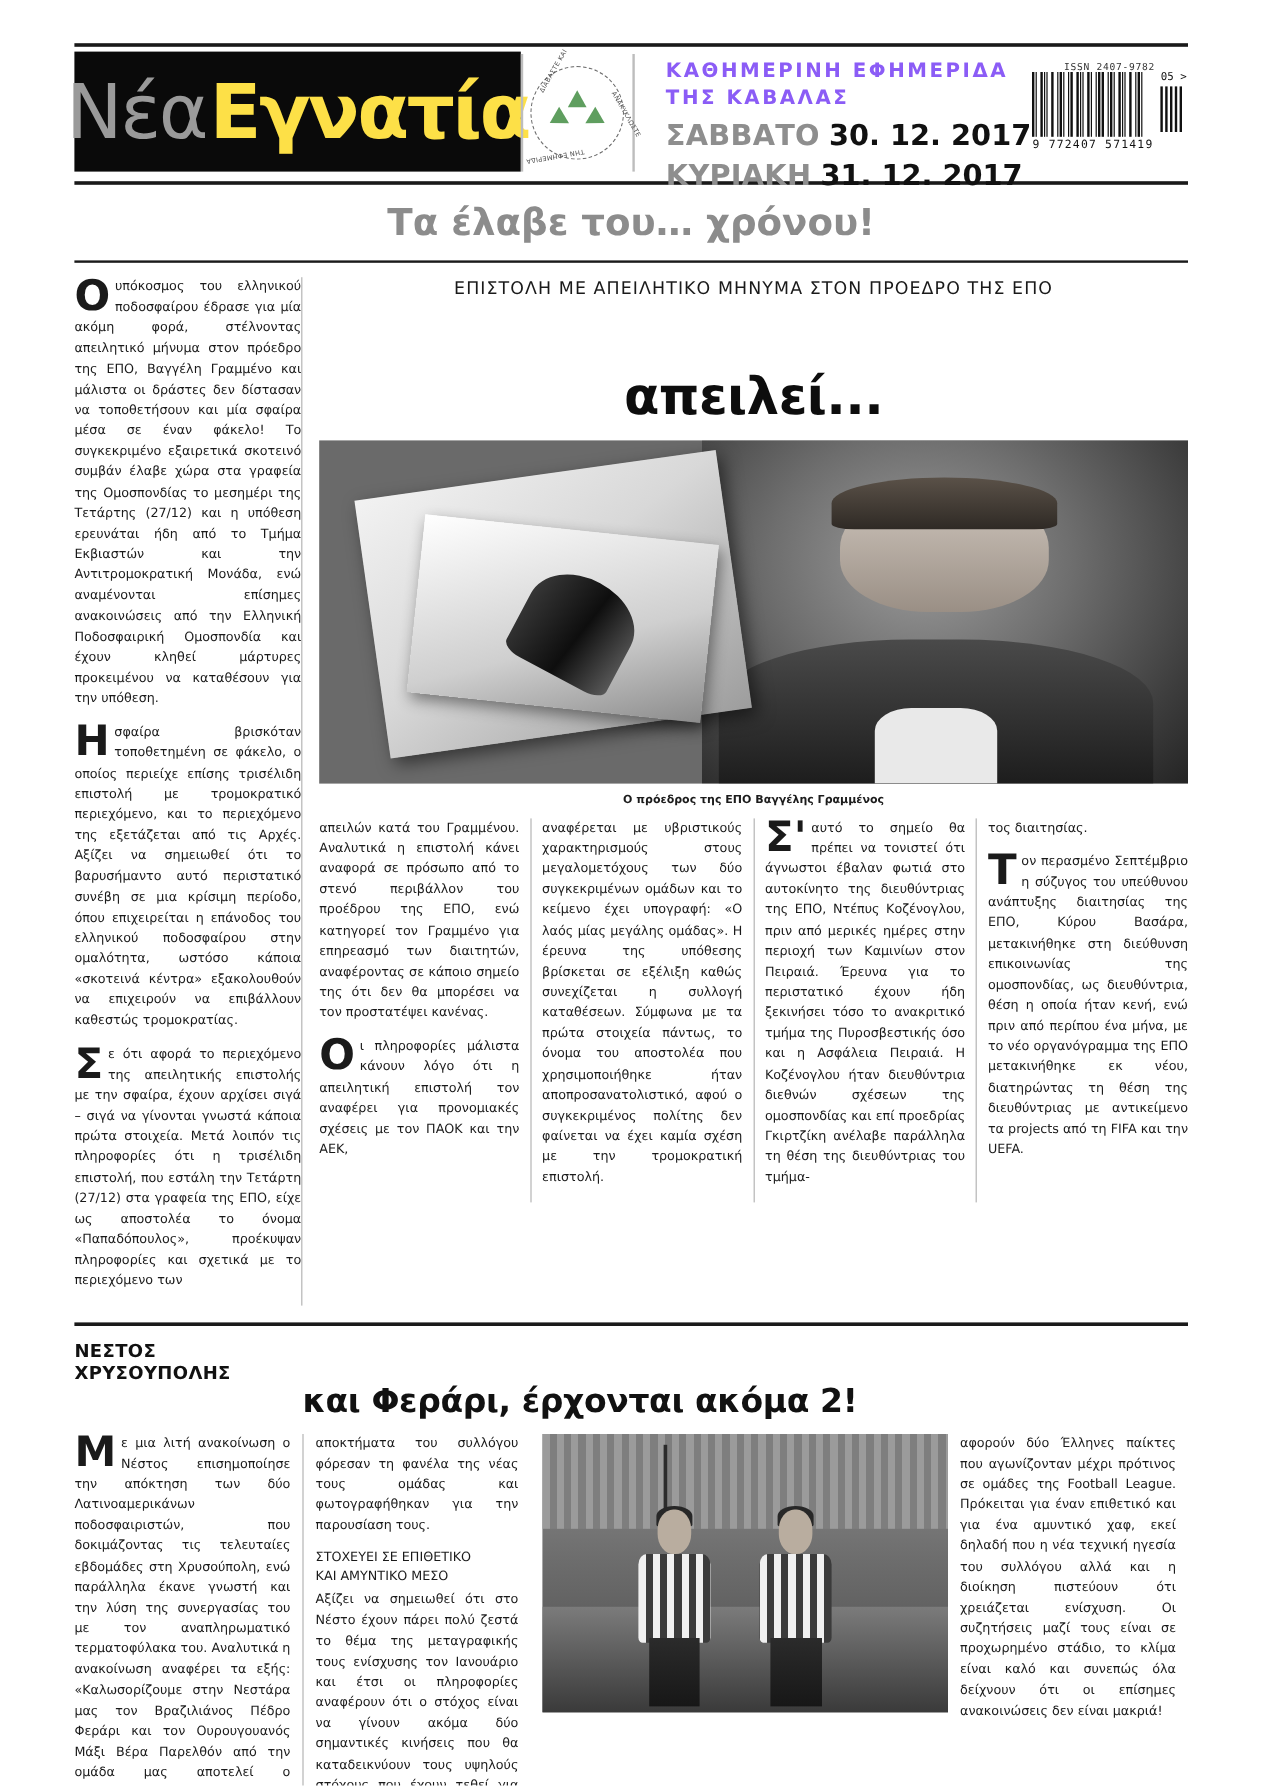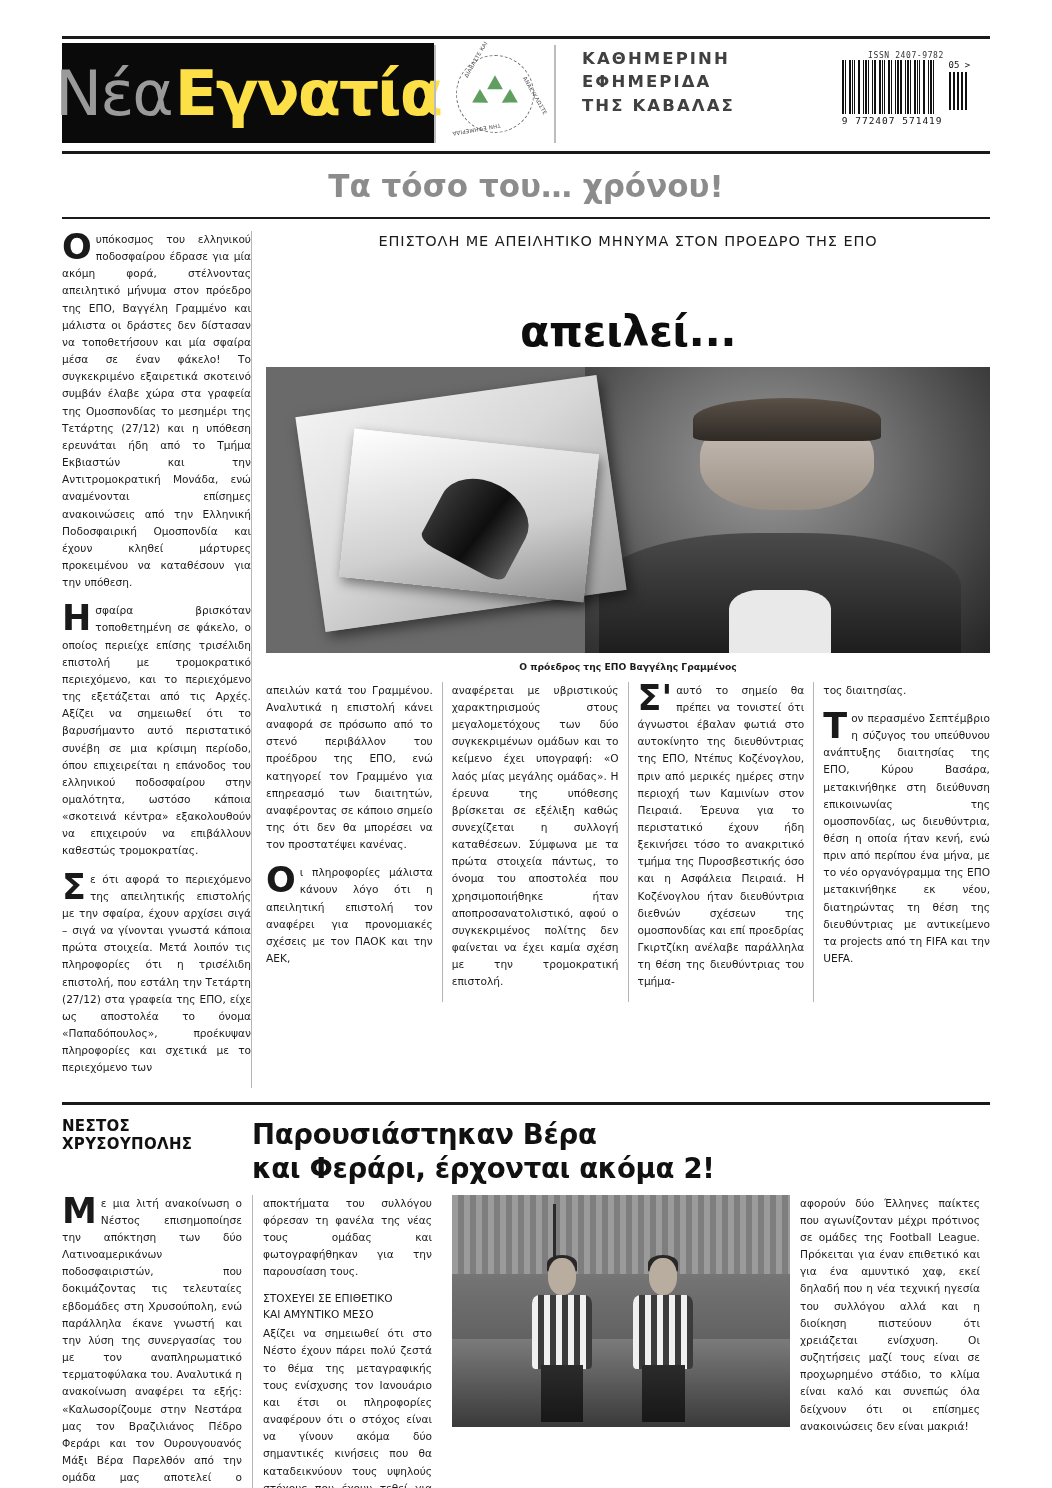--- a/index.html
+++ b/index.html
@@ -33,21 +33,21 @@
   .recycle .ringtext {
     position:absolute; inset:0; font-size:5.4px; color:#4a4a4a; letter-spacing:.3px;
   }
   .recycle .ringtext span {
     position:absolute; left:50%; top:50%;
     transform-origin:0 0;
     white-space:nowrap;
   }
   .head-info { flex:1; padding-left:26px; padding-top:4px; }
   .head-info .l1, .head-info .l2 {
-    font-size:16.5px; font-weight:bold; letter-spacing:2.1px; color:#404040; line-height:1.42;
+    font-size:16.5px; font-weight:bold; letter-spacing:2.1px; color:#8b5cf6; line-height:1.42;
   }
   .dateline { margin-top:5px; font-size:24px; line-height:1.18; white-space:nowrap; }
   .dateline .dow { color:#8e8e8e; font-weight:bold; letter-spacing:.2px; }
   .dateline .dnum { color:#111; font-weight:bold; }
   .barcode-wrap { width:168px; padding-top:8px; text-align:center; }
   .issn { font-family:"DejaVu Sans Mono", monospace; font-size:8px; color:#333; letter-spacing:.6px; }
   .bc-row { display:flex; align-items:flex-start; justify-content:center; gap:6px; }
   .barcode { height:54px; display:flex; align-items:flex-end; }
   .barcode i { display:block; width:1px; height:54px; background:#111; margin-right:1px; }
   .barcode i.w { width:2px; }
@@ -225,20 +225,28 @@
           <span style="transform:rotate(170deg) translate(0,-35px) rotate(0deg)">ΤΗΝ ΕΦΗΜΕΡΙΔΑ</span>
         </div>
       </div>
     </div>
 
     <div class="sep-v"></div>
 
     <div class="head-info">
       <div class="l1">ΚΑΘΗΜΕΡΙΝΗ ΕΦΗΜΕΡΙΔΑ</div>
       <div class="l2">ΤΗΣ ΚΑΒΑΛΑΣ</div>
+      <div class="dateline">
+        <span class="dow">ΣΑΒΒΑΤΟ</span>
+        <span class="dnum">30. 12. 2017</span>
+      </div>
+      <div class="dateline">
+        <span class="dow">ΚΥΡΙΑΚΗ</span>
+        <span class="dnum">31. 12. 2017</span>
+      </div>
     </div>
 
     <div class="barcode-wrap">
       <div class="issn">ISSN 2407-9782</div>
       <div class="bc-row">
         <div>
           <div class="barcode">
             <i class="w"></i>
               <i></i>
               <i class="g"></i>
@@ -291,21 +299,21 @@
               <i></i>
               <i></i>
             </div>
         </div>
       </div>
     </div>
   </div>
 
   <div class="rule-mid"></div>
 
-  <div class="teaser">Τα τόσο του… χρόνου!</div>
+  <div class="teaser">Τα έλαβε του… χρόνου!</div>
   <div class="rule-thin"></div>
 
   <div class="story1">
 
     <div class="s1-left">
       <div class="col-text">
         <p class="dropcap">Ο υπόκοσμος του ελληνικού ποδοσφαίρου έδρασε για μία ακόμη φορά, στέλνοντας απειλητικό μήνυμα στον πρόεδρο της ΕΠΟ, Βαγγέλη Γραμμένο και μάλιστα οι δράστες δεν δίστασαν να τοποθετήσουν και μία σφαίρα μέσα σε έναν φάκελο! Το συγκεκριμένο εξαιρετικά σκοτεινό συμβάν έλαβε χώρα στα γραφεία της Ομοσπονδίας το μεσημέρι της Τετάρτης (27/12) και η υπόθεση ερευνάται ήδη από το Τμήμα Εκβιαστών και την Αντιτρομοκρατική Μονάδα, ενώ αναμένονται επίσημες ανακοινώσεις από την Ελληνική Ποδοσφαιρική Ομοσπονδία και έχουν κληθεί μάρτυρες προκειμένου να καταθέσουν για την υπόθεση.</p>
         <p class="dropcap">Η σφαίρα βρισκόταν τοποθετημένη σε φάκελο, ο οποίος περιείχε επίσης τρισέλιδη επιστολή με τρομοκρατικό περιεχόμενο, και το περιεχόμενο της εξετάζεται από τις Αρχές. Αξίζει να σημειωθεί ότι το βαρυσήμαντο αυτό περιστατικό συνέβη σε μια κρίσιμη περίοδο, όπου επιχειρείται η επάνοδος του ελληνικού ποδοσφαίρου στην ομαλότητα, ωστόσο κάποια «σκοτεινά κέντρα» εξακολουθούν να επιχειρούν να επιβάλλουν καθεστώς τρομοκρατίας.</p>
         <p class="dropcap">Σε ότι αφορά το περιεχόμενο της απειλητικής επιστολής με την σφαίρα, έχουν αρχίσει σιγά – σιγά να γίνονται γνωστά κάποια πρώτα στοιχεία. Μετά λοιπόν τις πληροφορίες ότι η τρισέλιδη επιστολή, που εστάλη την Τετάρτη (27/12) στα γραφεία της ΕΠΟ, είχε ως αποστολέα το όνομα «Παπαδόπουλος», προέκυψαν πληροφορίες και σχετικά με το περιεχόμενο των</p>
       </div>
@@ -363,21 +371,21 @@
     <div class="s2-body">
 
       <div class="s2-col">
         <div class="s2-head">
           <div class="s2-kicker">ΝΕΣΤΟΣ ΧΡΥΣΟΥΠΟΛΗΣ</div>
         </div>
       </div>
 
       <div class="s2-photo-col" style="padding-left:0;border:0">
         <div class="s2-title">
-          <span>Παρουσιάστηκαν Βέρα</span><br>
+          <br>
           <span>και Φεράρι, έρχονται ακόμα 2!</span>
         </div>
       </div>
     </div>
 
     <div class="s2-body" style="margin-top:10px">
 
       <div class="s2-col">
         <div class="col-text">
           <p class="dropcap">Με μια λιτή ανακοίνωση ο Νέστος επισημοποίησε την απόκτηση των δύο Λατινοαμερικάνων ποδοσφαιριστών, που δοκιμάζοντας τις τελευταίες εβδομάδες στη Χρυσούπολη, ενώ παράλληλα έκανε γνωστή και την λύση της συνεργασίας του με τον αναπληρωματικό τερματοφύλακα του. Αναλυτικά η ανακοίνωση αναφέρει τα εξής: «Καλωσορίζουμε στην Νεστάρα μας τον Βραζιλιάνος Πέδρο Φεράρι και τον Ουρουγουανός Μάξι Βέρα Παρελθόν από την ομάδα μας αποτελεί ο τερματοφύλακας Κισά Ομέρ. Τον Ευχαριστούμε και του ευχόμαστε καλή συνέχεια». Τα δύο νέα μεταγραφικά</p>

